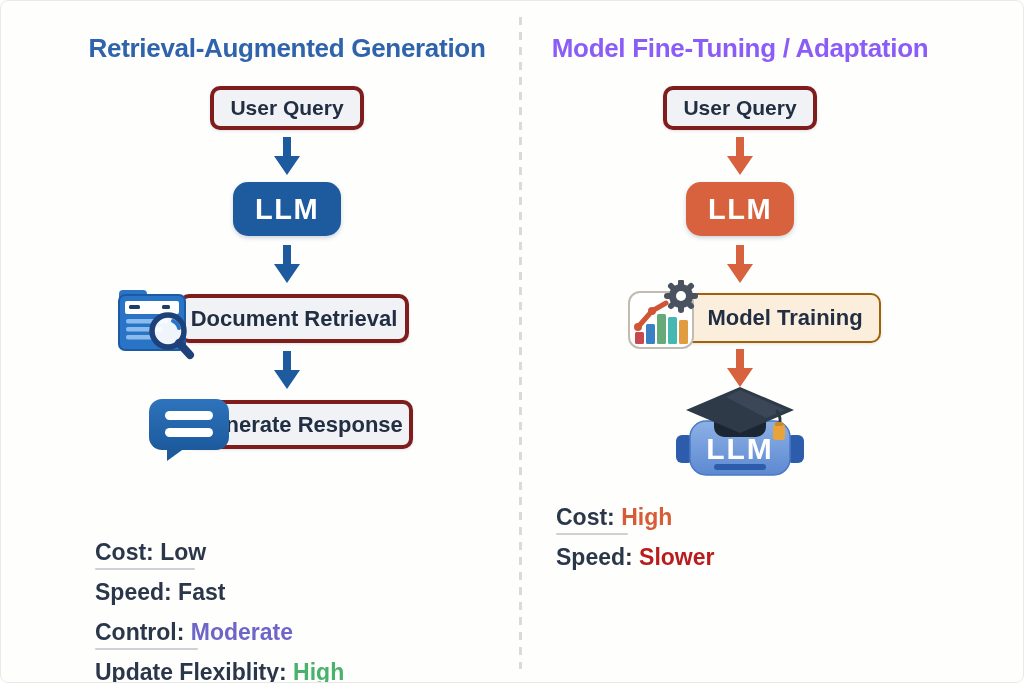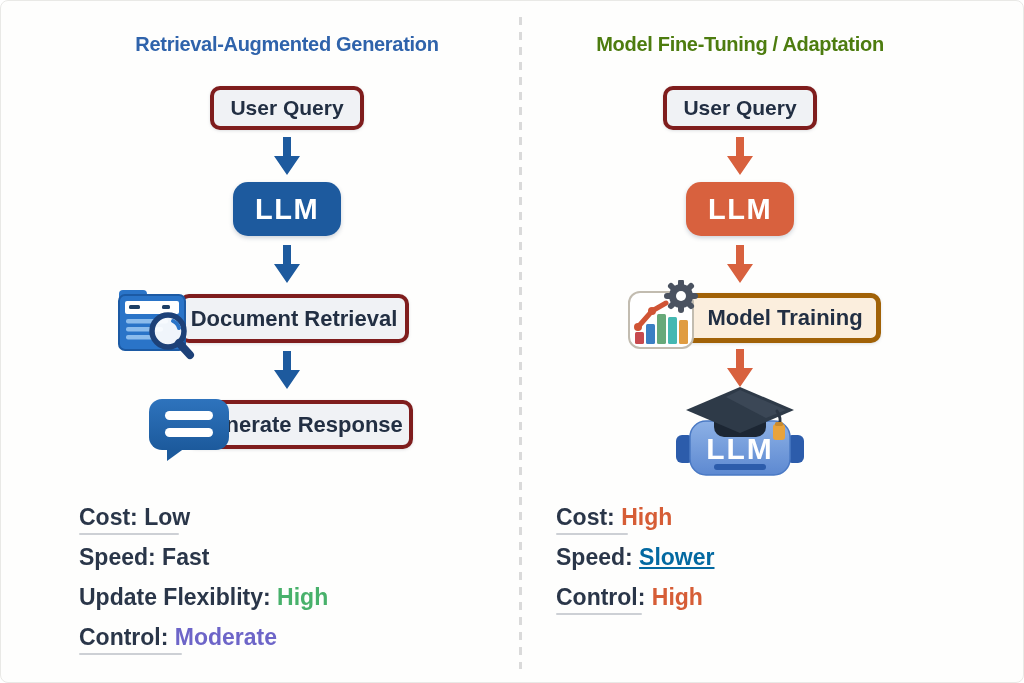--- a/index.html
+++ b/index.html
@@ -3,44 +3,44 @@
 <meta charset="utf-8">
 <style>
   html,body{margin:0;padding:0;background:#ffffff;}
   .canvas{
     position:relative;width:1024px;height:683px;overflow:hidden;
     background:#fefefd;border:1px solid #e9e9e6;border-radius:8px;box-sizing:border-box;
     font-family:"Liberation Sans", sans-serif;color:#2a3649;
   }
   .divider{position:absolute;left:518px;top:16px;width:3px;height:652px;
     background:repeating-linear-gradient(to bottom,#dadada 0 8px,transparent 8px 15px);}
-  .col-title{position:absolute;top:32px;font-size:20px;font-weight:bold;text-align:center;letter-spacing:-0.3px;}
+  .col-title{position:absolute;top:32px;font-size:26px;font-weight:bold;text-align:center;letter-spacing:-0.3px;}
   .col-title.left{left:46px;width:480px;}
   .col-title.right{left:529px;width:420px;}
   .gray-box{
     position:absolute;background:#f0f2f5;border:4px solid #7f1d1d;border-radius:10px;
     box-shadow:0 1px 3px rgba(130,140,152,0.25);
     display:flex;align-items:center;justify-content:center;
     font-weight:bold;color:#222f43;box-sizing:border-box;
   }
   .uq{width:154px;height:44px;top:85px;font-size:21px;}
   .llm-box{
     position:absolute;width:108px;height:54px;top:181px;border-radius:15px;
     display:flex;align-items:center;justify-content:center;
     color:#ffffff;font-size:29px;font-weight:bold;letter-spacing:1.5px;
     box-shadow:0 2px 4px rgba(60,80,110,0.25);
   }
   .arrow{position:absolute;width:28px;height:38px;line-height:0;}
   .step-box{font-size:22px;}
   .doc-box{left:178px;top:293px;width:230px;height:49px;}
   .gen-box{left:185px;top:399px;width:227px;height:49px;}
-  .train-box{left:632px;top:292px;width:248px;height:50px;background:#fbeedd;border:5px solid #a16207;padding-left:56px;}
+  .train-box{left:632px;top:292px;width:248px;height:50px;background:#fbeedd;border:2px solid #a16207;padding-left:56px;}
   .icon{position:absolute;line-height:0;}
   .stats{position:absolute;top:504px;display:flex;flex-direction:column;gap:16px;}
-  .stats.left{left:78px;}
+  .stats.left{left:94px;margin-top:35px;}
   .stats.right{left:555px;}
   .stat-row{position:relative;font-size:23px;font-weight:bold;line-height:24px;white-space:nowrap;}
   .stat-underline{position:absolute;left:0;bottom:-6px;height:2px;background:#cdd0d5;border-radius:1px;}
 </style>
 </head>
 <body>
 
 <div class="canvas">
 
   <div class="divider"></div>
@@ -116,31 +116,31 @@
     <div class="stat-row">
       <span>Cost:</span>
       <span style="color: rgb(42, 54, 73);">Low</span>
       <div class="stat-underline" style="width:100px;"></div>
     </div>
     <div class="stat-row">
       <span>Speed:</span>
       <span style="color: rgb(42, 54, 73);">Fast</span>
     </div>
     <div class="stat-row">
-      <span>Update Flexiblity:</span>
-      <span style="color: rgb(72, 177, 107);">High</span>
-    </div>
-    <div class="stat-row">
       <span>Control:</span>
       <span style="color: rgb(109, 101, 200);">Moderate</span>
       <div class="stat-underline" style="width:103px;"></div>
     </div>
-  </div>
-
-  <div class="col-title right" style="color: #4d7c0f;">Model Fine-Tuning / Adaptation</div>
+    <div class="stat-row">
+      <span>Update Flexiblity:</span>
+      <span style="color: rgb(72, 177, 107);">High</span>
+    </div>
+  </div>
+
+  <div class="col-title right" style="color: #8b5cf6;">Model Fine-Tuning / Adaptation</div>
 
   <div class="gray-box uq" style="left:662px;">
     <span>User Query</span>
   </div>
 
   <div class="arrow" style="left: 725px; top: 136px; color: rgb(216, 97, 62);">
     <svg width="28" height="38" viewBox="0 0 28 38">
         <path d="M10 0 h8 v19 h9 L14 38 L1 19 h9 Z" fill="currentColor"></path>
       </svg>
   </div>
@@ -212,22 +212,17 @@
   </span>
 
   <div class="stats right">
     <div class="stat-row">
       <span>Cost:</span>
       <span style="color: rgb(214, 93, 54);">High</span>
       <div class="stat-underline" style="width:72px;"></div>
     </div>
     <div class="stat-row">
       <span>Speed:</span>
-      <span style="color: #0369a1; text-decoration: underline;">Slower</span>
-    </div>
-    <div class="stat-row">
-      <span>Control:</span>
-      <span style="color: rgb(214, 93, 54);">High</span>
-      <div class="stat-underline" style="width:86px;"></div>
+      <span style="color: #b91c1c;">Slower</span>
     </div>
   </div>
 
 </div>
 
 </body></html>

